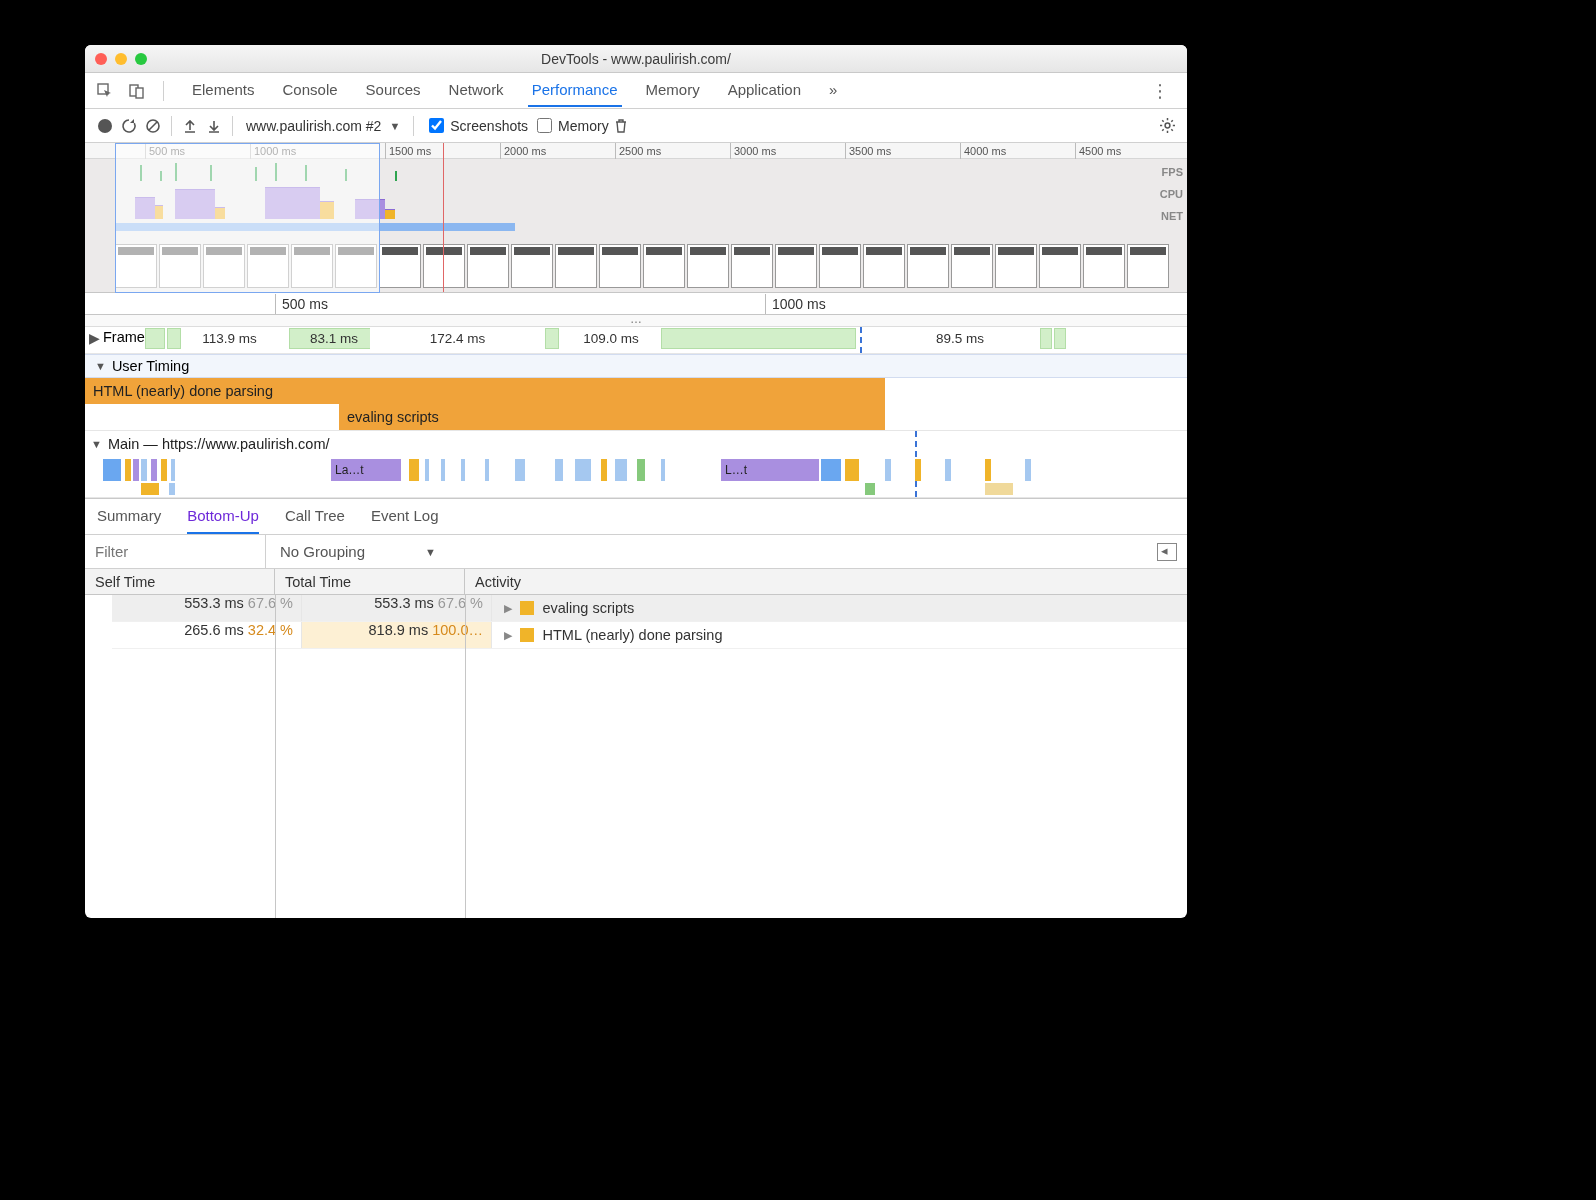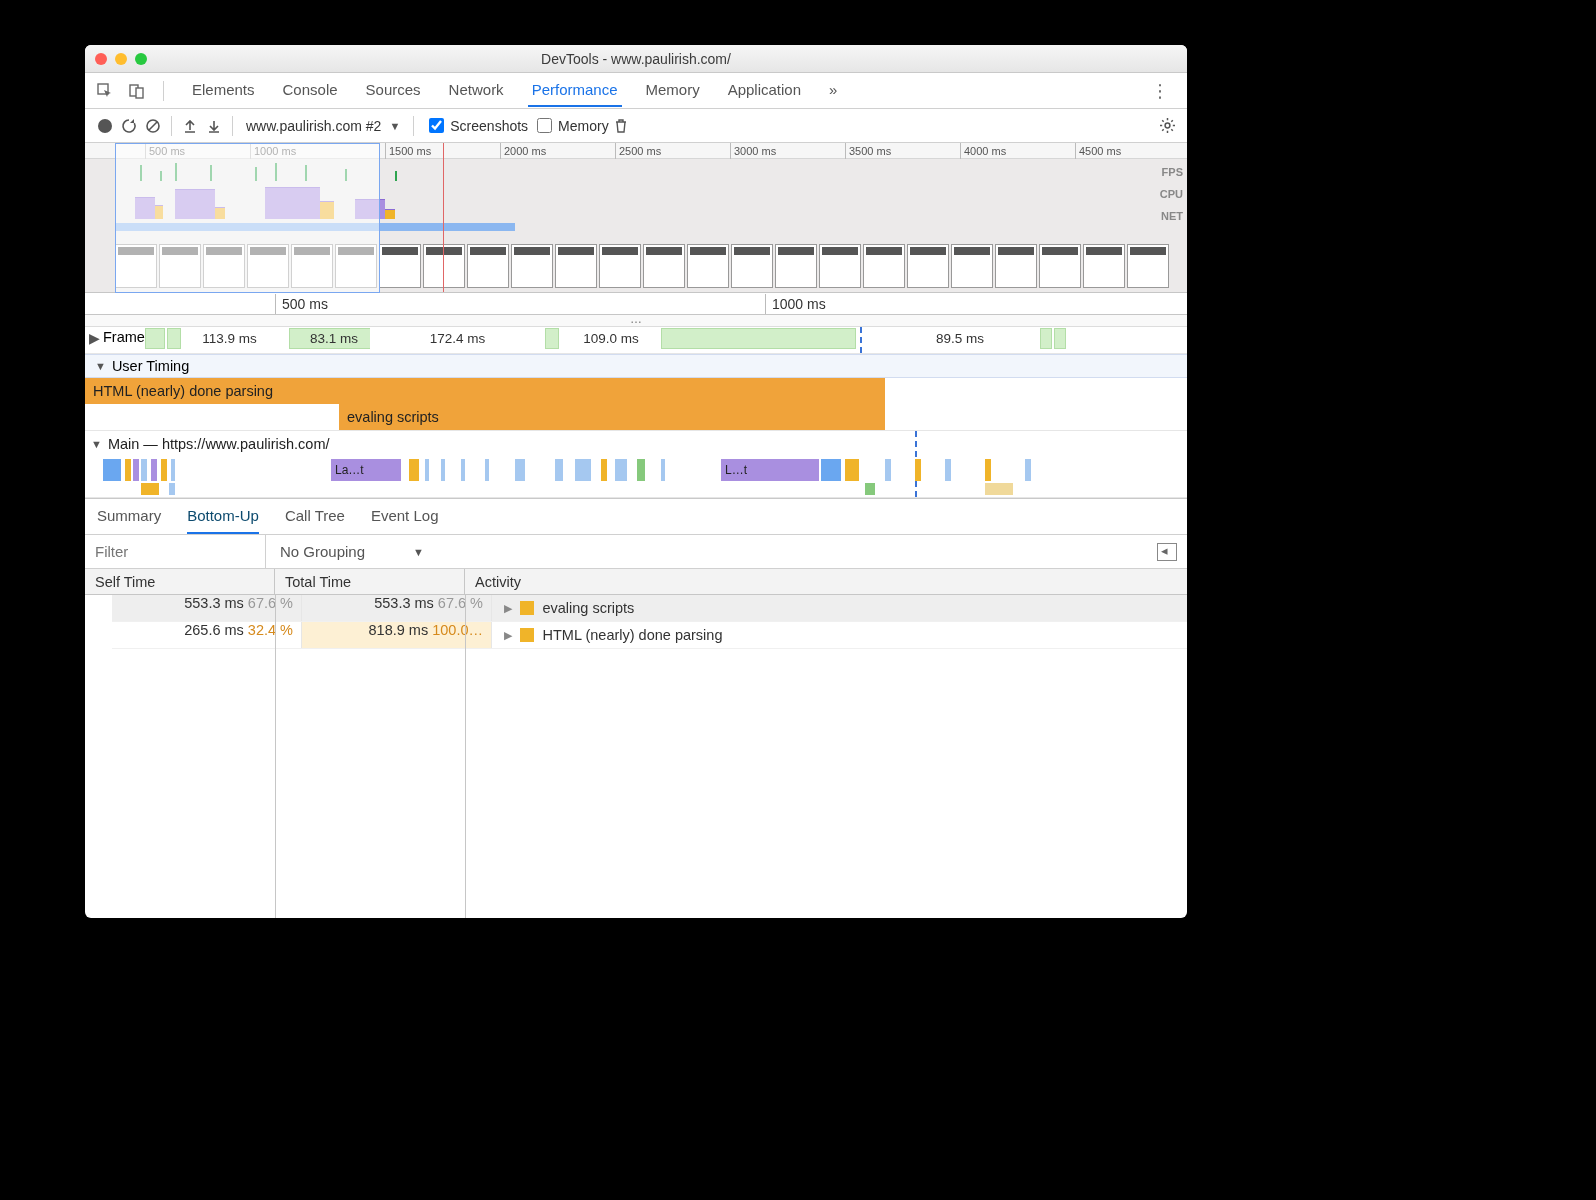--- a/index.html
+++ b/index.html
@@ -62,24 +62,24 @@
   .frame-gap { position:absolute; top:1px; height:21px; background:#fff; font-size:13.5px; color:#333; display:flex; align-items:center; justify-content:center;}
   .vt-line { position:absolute; top:0; bottom:0; width:0; border-left:2px dashed #3a73d6;}
   .ut-head { height:24px; background:#f2f6fc; border-top:1px solid #d2dcf0; border-bottom:1px solid #d2dcf0; display:flex; align-items:center; padding-left:10px; gap:6px; font-size:14.5px;}
   .ut-bar { height:26px; background:#f0a33a; color:#222; font-size:14.5px; padding-left:8px; display:flex; align-items:center;}
   .main-strip { height:30px; position:relative; margin-top:2px;}
   .ms { position:absolute; top:0; bottom:0;}
   
   .details { border-top:1px solid #c9c9c9; display:flex; flex-direction:column; flex:1; }
   .dtabs { display:flex; gap:26px; padding:8px 12px 0; font-size:15px; color:#555; border-bottom:1px solid #d0d0d0;}
   .dtab { padding-bottom:8px; cursor:pointer;}
-  .dtab.active { color:#0c4a6e; border-bottom:2px solid #1a73e8;}
+  .dtab.active { color:#6d28d9; border-bottom:2px solid #1a73e8;}
   .filterbar { display:flex; align-items:center; height:34px; border-bottom:1px solid #d0d0d0; }
   .filter-input { border:none; font-size:15px; color:#888; padding:0 10px; width:180px; outline:none;}
-  .grouping { border-left:1px solid #d0d0d0; padding:0 14px; font-size:15px; color:#555; display:flex; align-items:center; gap:48px; height:100%;}
+  .grouping { border-left:1px solid #d0d0d0; padding:0 14px; font-size:15px; color:#555; display:flex; align-items:center; gap:60px; height:100%;}
   .heavy-icon { margin-left:auto; margin-right:10px; width:20px; height:18px; border:1px solid #888; position:relative;}
   .heavy-icon::after{content:"◂"; position:absolute; left:3px; top:-1px; font-size:13px; color:#666;}
   .thead { display:flex; height:26px; background:#f3f3f3; border-bottom:1px solid #c6c6c6; font-size:14.5px; color:#333;}
   .col-self{width:190px; padding-left:10px; border-right:1px solid #c6c6c6; display:flex; align-items:center;}
   .col-total{width:190px; padding-left:10px; border-right:1px solid #c6c6c6; display:flex; align-items:center;}
   .col-act{flex:1; padding-left:10px; display:flex; align-items:center;}
   .trow { display:flex; height:27px; font-size:14.5px; color:#333; border-bottom:1px solid #f0f0f0;margin-left:27px;}
   .trow.sel { background:#eee;}
   .cell-self{width:190px; text-align:right; padding-right:8px; border-right:1px solid #e6e6e6;}
   .cell-total{width:190px; text-align:right; padding-right:8px; border-right:1px solid #e6e6e6;}

